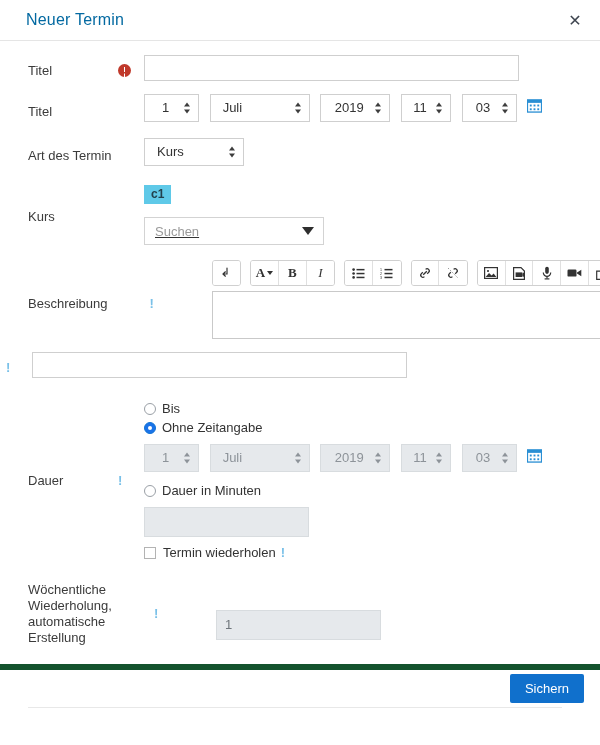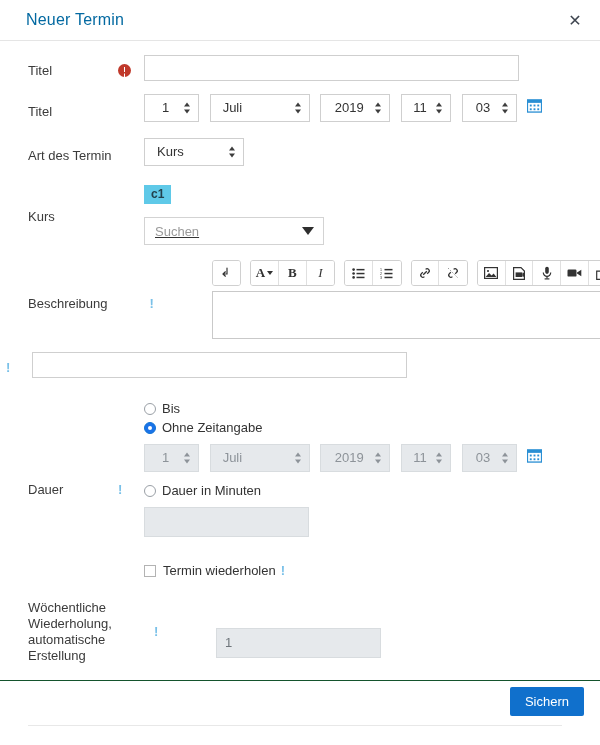--- a/index.html
+++ b/index.html
@@ -253,23 +253,23 @@
     cursor:pointer;
     display:inline-block;
   }
   .hr-sep{
     margin:7px 28px 0 28px;
     border:none;border-top:1px solid #e8e8e8;
   }
 
   
   .modal-footer{
-    position:absolute; left:0; bottom:0;
+    position:absolute; left:0; bottom:16px;
     width:600px; height:42px;
-    border-top:1px solid #14532d;
+    border-top:6px solid #14532d;
     display:flex; align-items:center; justify-content:flex-end;
     padding-right:16px;
     background:#fff;
   }
   .btn-primary{
     background:#1070cc;
     color:#fff;
     border:none;
     font-size:13px;
     font-family:"Liberation Sans", sans-serif;
@@ -532,21 +532,21 @@
         </span>
       </div>
 
       <div class="opt-row" style="margin-top:9px;">
         <span class="radio"></span>
         <span class="opt-label">Dauer in Minuten</span>
       </div>
 
       <div class="dis-text" style="margin-top:7px;"></div>
 
-      <div class="opt-row" style="margin-top:24px;">
+      <div class="opt-row" style="margin-top:6px;">
         <span class="cb"></span>
         <span class="opt-label">Termin wiederholen</span>
         <span class="info-icon" style="margin-left:5px;">!</span>
       </div>
     </div>
   </div>
 
   
   <div class="row" style="margin-top:20px;gap:36px;">
     <div class="lbl" style="width:112px;">Wöchentliche Wiederholung, automatische Erstellung</div>

